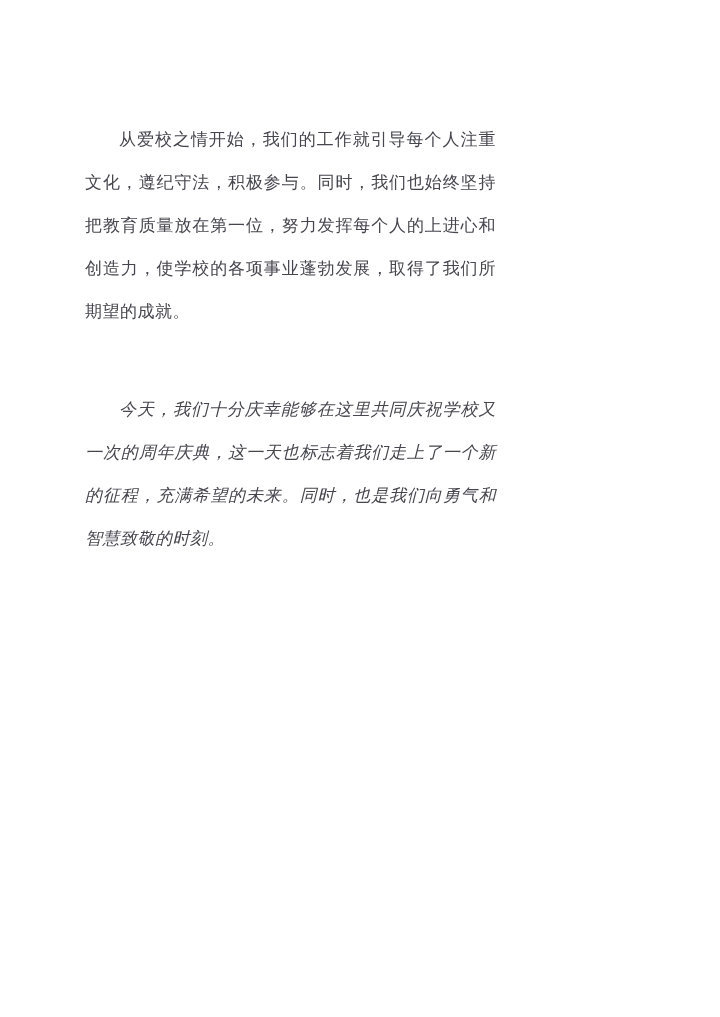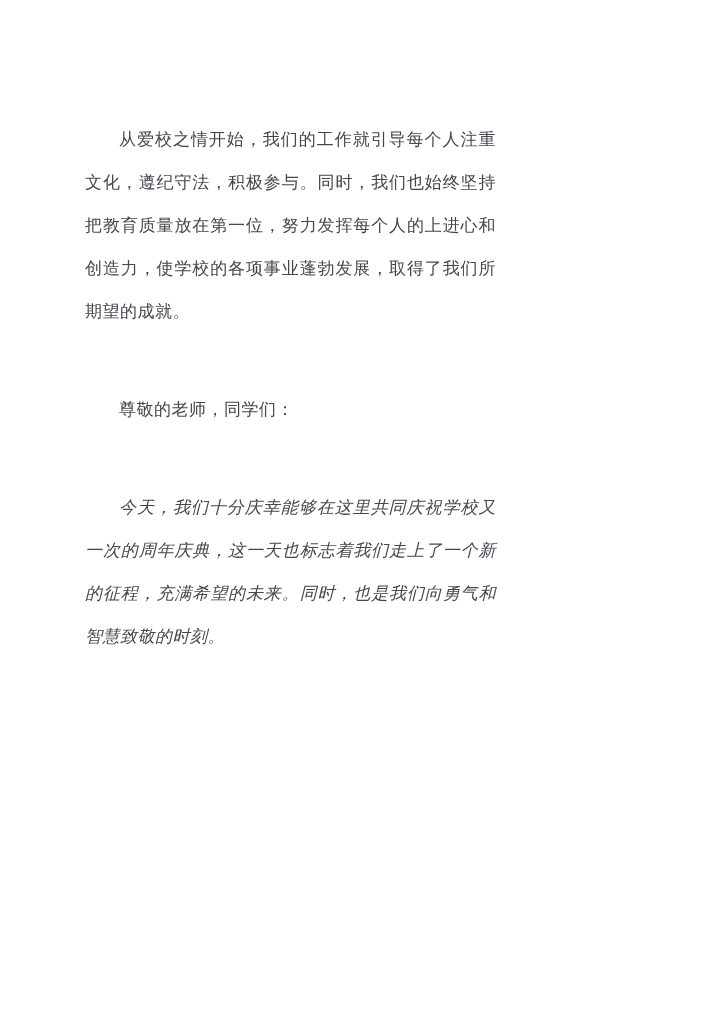--- a/index.html
+++ b/index.html
@@ -37,16 +37,15 @@
   }
 </style>
 </head>
 <body>
 
 <div class="page">
   <p class="para">从爱校之情开始，我们的工作就引导每个人注重文化，遵纪守法，积极参与。同时，我们也始终坚持把教育质量放在第一位，努力发挥每个人的上进心和创造力，使学校的各项事业蓬勃发展，取得了我们所期望的成就。</p>
 
 
 
-  <p class="para">尊敬的老师，同学们：</p>
 
   <p class="para">今天，我们十分庆幸能够在这里共同庆祝学校又一次的周年庆典，这一天也标志着我们走上了一个新的征程，充满希望的未来。同时，也是我们向勇气和智慧致敬的时刻。</p>
 </div>
 
 </body></html>

